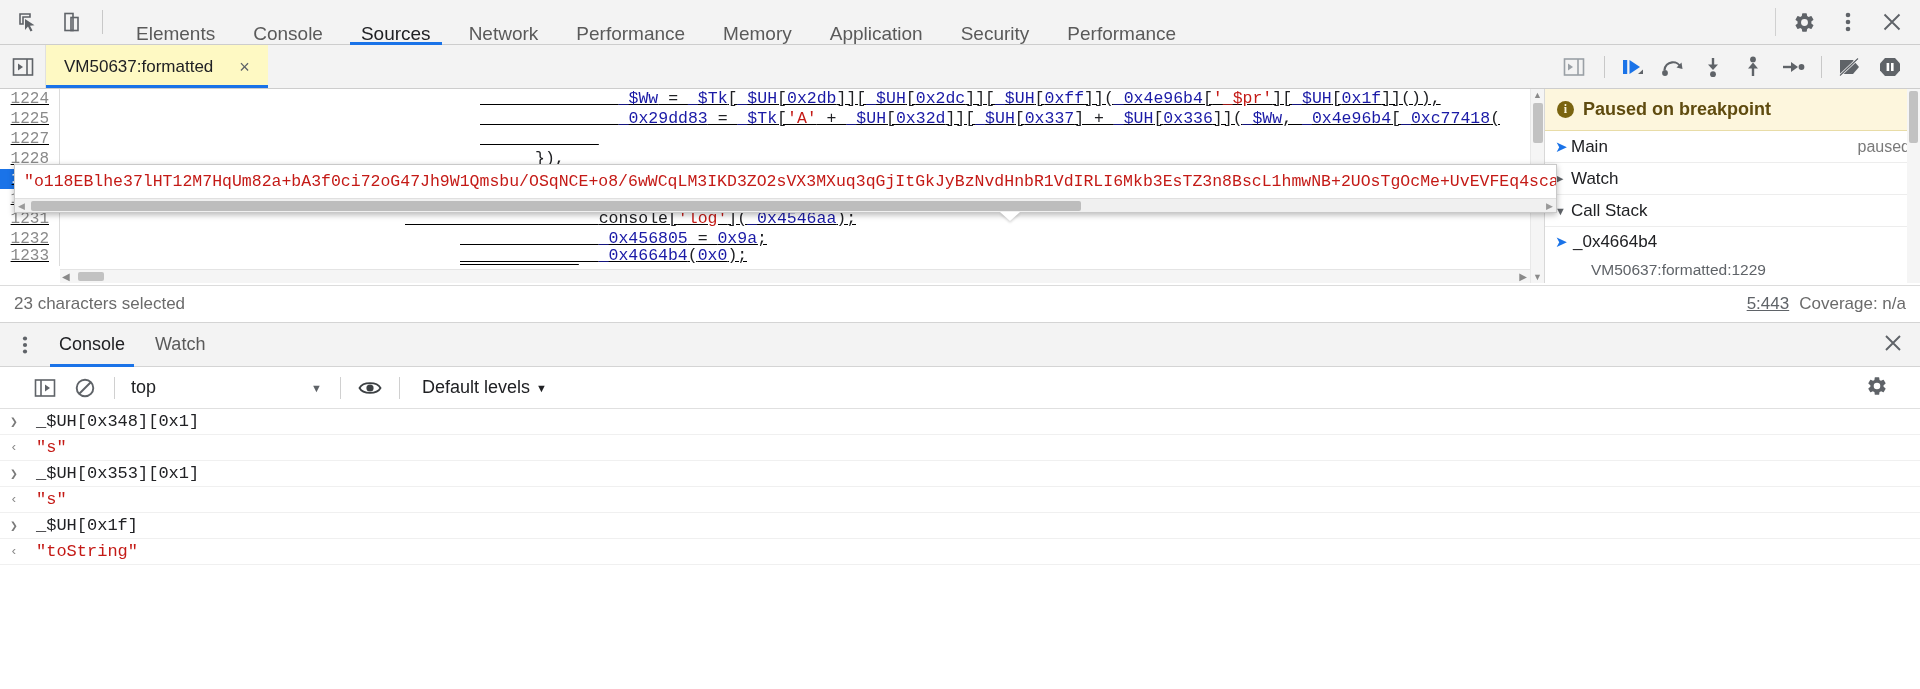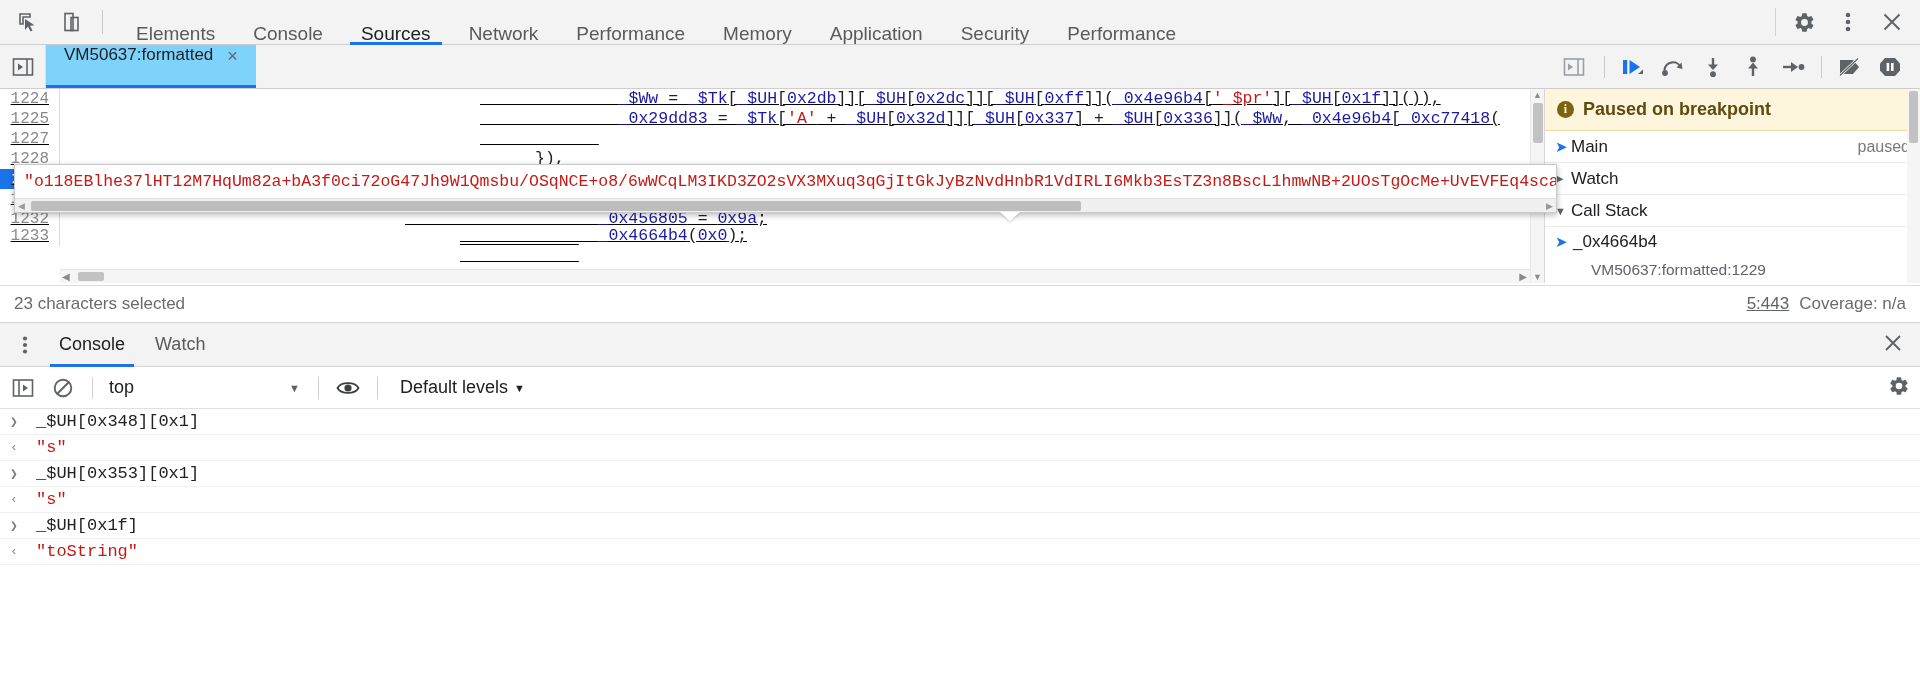--- a/index.html
+++ b/index.html
@@ -55,24 +55,24 @@
     height: 44px; background: #f3f3f3;
     border-bottom: 1px solid #cdcdcd;
   }
   .nav-toggle {
     width: 46px; display:flex; align-items:center; justify-content:center;
     cursor: pointer;
     border-right: 1px solid #e0e0e0;
   }
   .file-tab {
     position: relative;
-    display:flex; gap: 10px;
+    display:flex; align-items:center; gap: 22px;
     padding: 0 14px 0 18px;
     font-size: 17px; color: #202124;
-    background: #7dd3fc;
+    background: #fef9c3;
     cursor: pointer;
   }
   .file-tab::after {
     content:""; position:absolute; left:0; right:0; bottom:0;
     height: 3px; background: #1a73e8;
   }
   .tab-close {
     font-size: 18px; color: #5f6368; line-height: 1;
     cursor: pointer; padding: 2px 4px;
   }
@@ -256,21 +256,21 @@
   }
   .drawer-tab.selected { color:#202124; }
   .drawer-tab.selected::after {
     content:""; position:absolute; left: 6px; right: 6px; bottom: 0; height:3px; background:#1a73e8;
   }
   .drawer-close { margin-left:auto; padding-right: 16px; cursor:pointer; }
 
   .console-toolbar {
     display:flex; align-items:center;
     height: 42px; border-bottom: 1px solid #e0e0e0;
-    padding: 0 4px; gap: 2px; background:#fff;
+    padding: 0 26px; gap: 2px; background:#fff;
   }
   .ct-btn { width: 38px; height: 38px; display:flex; align-items:center; justify-content:center; cursor:pointer; }
   .ct-sep { width:1px; height:22px; background:#d0d0d0; margin: 0 8px; }
   .ctx-select {
     display:flex; align-items:center; width: 205px;
     font-size: 18px; color:#202124; cursor: pointer; padding-left: 6px;
   }
   .ctx-select .caret { margin-left:auto; font-size:11px; color:#5f6368; padding-right:8px; }
   .filter-input {
     width: 340px; height: 28px;
@@ -481,20 +481,26 @@
             </span>
           </div>
 
           <div class="code-row">
             <span class="gutter">1230</span>
             <span class="code-text" style="padding-left:345px">
               <span class="tok-plain">} </span><span class="tok-kw">catch</span><span class="tok-plain"> (</span><span class="tok-var">_0x4546aa</span><span class="tok-plain">) {</span>
             </span>
           </div>
 
+          <div class="code-row">
+            <span class="gutter">1231</span>
+            <span class="code-text" style="padding-left:400px">
+              <span class="tok-plain">console[</span><span class="tok-str">'log'</span><span class="tok-plain">](</span><span class="tok-var">_0x4546aa</span><span class="tok-plain">);</span>
+            </span>
+          </div>
 
           <div class="code-row">
             <span class="gutter">1232</span>
             <span class="code-text" style="padding-left:400px">
               <span class="tok-var">_0x456805</span><span class="tok-plain"> = </span><span class="tok-num">0x9a</span><span class="tok-plain">;</span>
             </span>
           </div>
 
           <div class="code-row" style="height:14px">
             <span class="gutter">1233</span>

